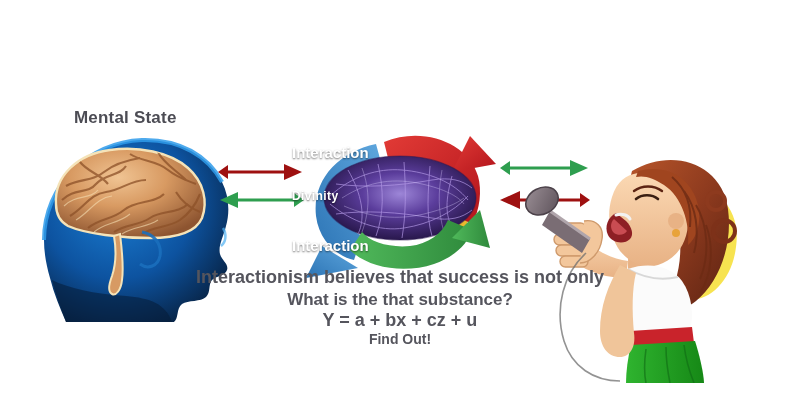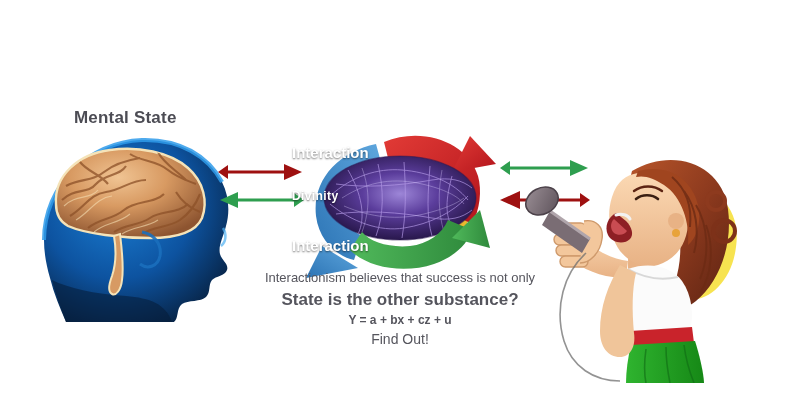--- a/index.html
+++ b/index.html
@@ -83,38 +83,38 @@
   #caption {
     position: absolute;
     left: 170px;
     top: 268px;
     width: 460px;
     text-align: center;
     color: #55555d;
   }
   #caption .line1,
   #caption .line2 {
-    font-size: 13px;
-    font-weight: 400;
+    font-size: 18px;
+    font-weight: 700;
     line-height: 19px;
   }
   #caption .line3 {
     font-size: 17px;
     font-weight: 700;
     line-height: 23px;
     margin-top: 1px;
   }
   #caption .equation {
-    font-size: 12px;
+    font-size: 18px;
     font-weight: 700;
     line-height: 19px;
   }
   #caption .cta {
     font-size: 14px;
-    font-weight: 400;
+    font-weight: 700;
     line-height: 19px;
   }
 </style>
 </head>
 <body>
 
 <div id="stage">
 
   <div class="state-label" id="mental-label">Mental State</div>
 
@@ -375,18 +375,18 @@
         <path d="M30,76 L70,104" stroke="#b0a5ab" stroke-width="3"></path>
         <ellipse cx="22" cy="66" rx="17" ry="13" transform="rotate(-28 22 66)" fill="none" stroke="#4c424a" stroke-width="1.6"></ellipse>
       </g>
 
       <path d="M66,118 C44,138 34,172 44,206 C52,232 74,246 100,246" fill="none" stroke="#6f6f6f" stroke-width="1.6" opacity=".75"></path>
     </svg>
   </div>
 
   <div id="caption">
     <div class="line1">Interactionism believes that success is not only</div>
-    <div class="line3">State is the other substance?</div>
+    <div class="line3">What is the that substance?</div>
     <div class="equation">Y = a + bx + cz + u</div>
     <div class="cta">Find Out!</div>
   </div>
 
 </div>
 
 </body></html>

